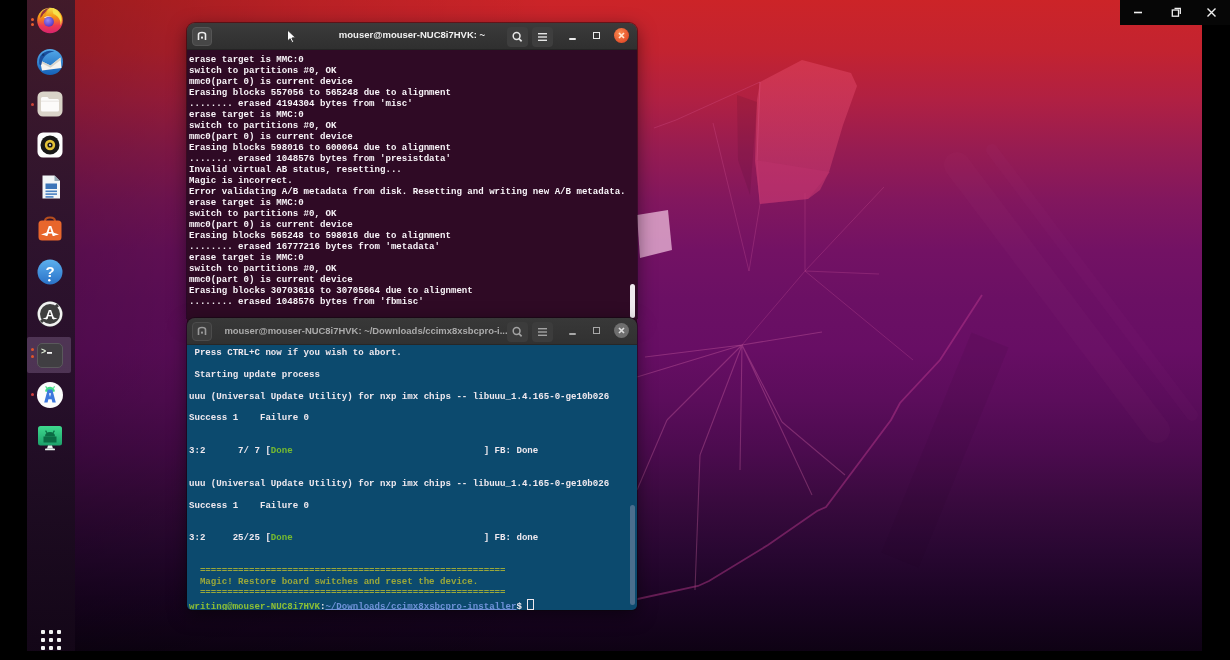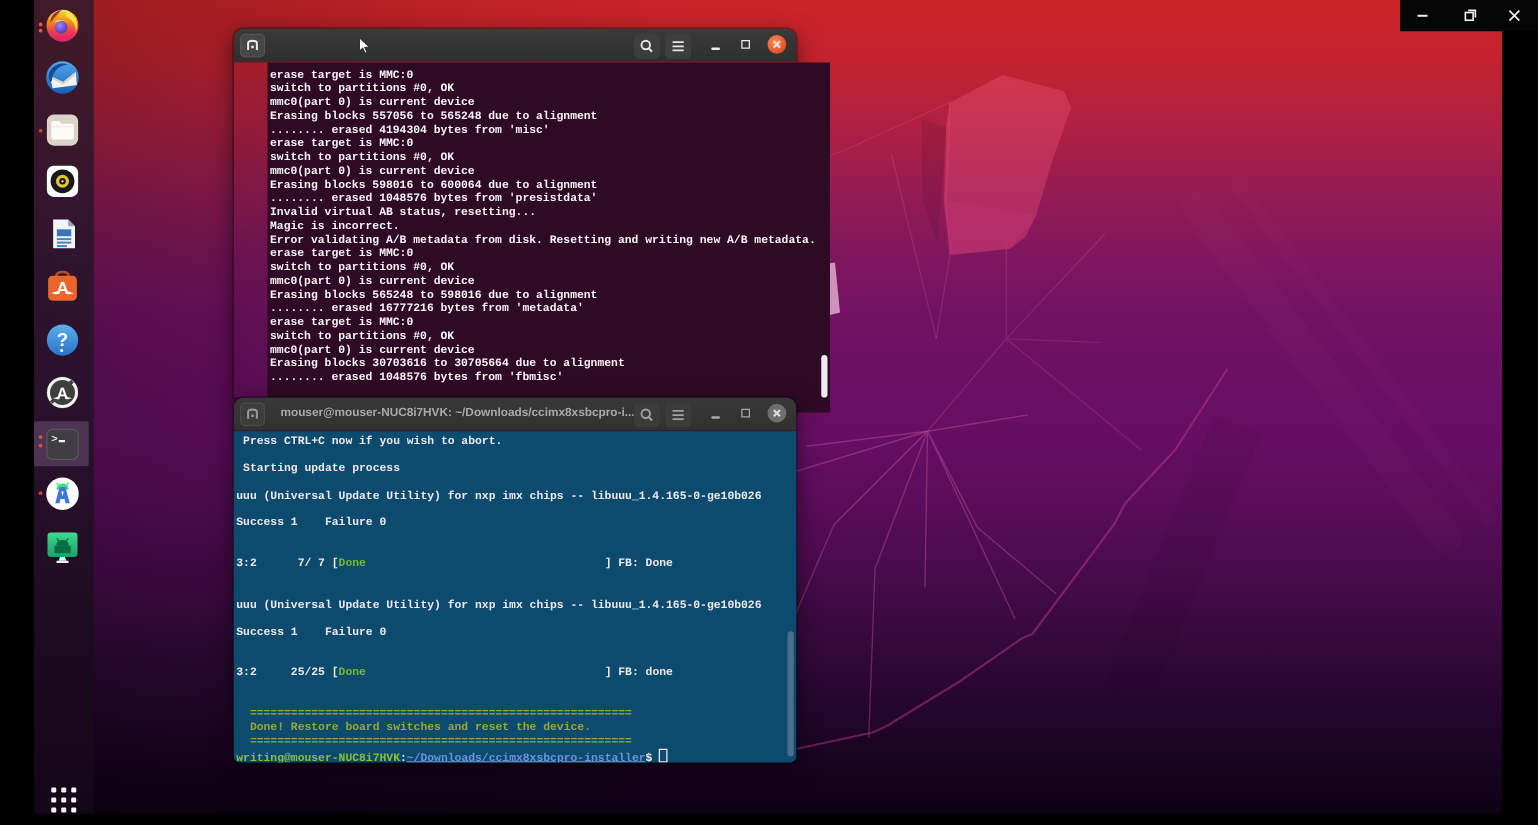--- a/index.html
+++ b/index.html
@@ -245,20 +245,21 @@
   </div>
 </div>
 <div id="term1" class="term" style="left:187px;top:23px;height:295px;border-radius:8px 8px 0 0;">
   <div class="thead" style="background:linear-gradient(#3b3b3b,#2f2f2f);border-radius:8px 8px 0 0;border-bottom:1px solid #242424;box-sizing:border-box;">
     <div class="tbtn" style="left:5px;top:4px;width:20px;height:19px;background:#474747;border:1px solid #555;box-sizing:border-box;">
       <svg width="18" height="17" viewBox="0 0 18 17">
           <path d="M5.5 12 L5.5 6.5 Q5.5 4.5 9 4.5 Q12.5 4.5 12.5 6.5 L12.5 12" stroke="#ececec" stroke-width="1.6" fill="none"></path>
           <rect x="8" y="8.6" width="2" height="2" fill="#ececec"></rect>
         </svg>
     </div>
+    <div class="ttitle" style="left:0;right:0;top:6px;text-align:center;color:#f1f1f1;">mouser@mouser-NUC8i7HVK: ~</div>
     <div class="tbtn" style="left:320px;top:3.5px;width:21px;height:20px;background:#3e3e3e;">
       <svg width="21" height="20" viewBox="0 0 21 20">
           <circle cx="9.6" cy="9" r="3.4" stroke="#e6e6e6" stroke-width="1.5" fill="none"></circle>
           <line x1="12" y1="11.6" x2="14.6" y2="14.4" stroke="#e6e6e6" stroke-width="1.6"></line>
         </svg>
     </div>
     <div class="tbtn" style="left:345px;top:3.5px;width:21px;height:20px;background:#3e3e3e;">
       <svg width="21" height="20" viewBox="0 0 21 20">
           <g stroke="#e6e6e6" stroke-width="1.4">
             <line x1="6" y1="6.7" x2="15" y2="6.7"></line>
@@ -271,21 +272,21 @@
     <div style="position:absolute;left:406px;top:9px;width:7px;height:7px;border:1.6px solid #ececec;box-sizing:border-box;"></div>
     <div style="position:absolute;left:427px;top:4.5px;width:15px;height:15px;border-radius:50%;background:radial-gradient(circle at 38% 35%,#fa8a4e,#e4502c 70%);">
       <svg width="15" height="15" viewBox="0 0 15 15">
           <path d="M5 5 L10 10 M10 5 L5 10" stroke="#ffe6d2" stroke-width="1.7"></path>
         </svg>
     </div>
     <svg style="position:absolute;left:99px;top:6px;" width="11" height="15" viewBox="0 0 11 15">
       <path d="M1.5 1 L1.5 12 L4.2 9.7 L5.9 13.6 L7.7 12.8 L5.9 9 L9.6 8.7 Z" fill="#fdfdfd" stroke="#333" stroke-width="1"></path>
     </svg>
   </div>
-  <div class="tbody" style="height:280px;background:#2f0a25;border-radius:0;margin-left:27px;">
+  <div class="tbody" style="height:280px;background:#2f0a25;border-radius:0;">
     <pre style="padding:4px 0 0 2px;line-height:11px;color:#f8f4f8;">erase target is MMC:0
 switch to partitions #0, OK
 mmc0(part 0) is current device
 Erasing blocks 557056 to 565248 due to alignment
 ........ erased 4194304 bytes from 'misc'
 erase target is MMC:0
 switch to partitions #0, OK
 mmc0(part 0) is current device
 Erasing blocks 598016 to 600064 due to alignment
 ........ erased 1048576 bytes from 'presistdata'
@@ -352,21 +353,21 @@
 
 uuu (Universal Update Utility) for nxp imx chips -- libuuu_1.4.165-0-ge10b026
 
 Success 1    Failure 0
 
 
 3:2     25/25 [<span style="color:#77bb2f;">Done</span>                                   ] FB: done
 
 
 <span style="color:#9aa73a;">  ========================================================</span>
-<span style="color:#9aa73a;">  Done! Restore board switches and reset the device.</span>
+<span style="color:#9aa73a;">  Magic! Restore board switches and reset the device.</span>
 <span style="color:#9aa73a;">  ========================================================</span>
 <span style="color:#8cbf35;">writing@mouser-NUC8i7HVK</span>:<span style="color:#6f92d8;text-decoration:underline;">~/Downloads/ccimx8xsbcpro-installer</span>$ <span style="display:inline-block;width:5px;height:9px;border:1px solid #efe9ef;vertical-align:-1.5px;"></span></pre>
     <div style="position:absolute;right:2px;top:160px;width:5px;height:100px;background:rgba(200,185,205,.33);border-radius:3px;"></div>
   </div>
 </div>
 <div id="winctl" style="position:absolute;left:1120px;top:0;width:110px;height:25px;background:#060606;">
   <svg width="110" height="25" viewBox="0 0 110 25">
     <line x1="14" y1="12.5" x2="22" y2="12.5" stroke="#f0f0f0" stroke-width="1.6"></line>
     <rect x="52.3" y="10" width="6.2" height="6.2" stroke="#f0f0f0" stroke-width="1.3" fill="none"></rect>
       <path d="M54.5 8.3 L60.3 8.3 L60.3 14" stroke="#f0f0f0" stroke-width="1.3" fill="none"></path>

